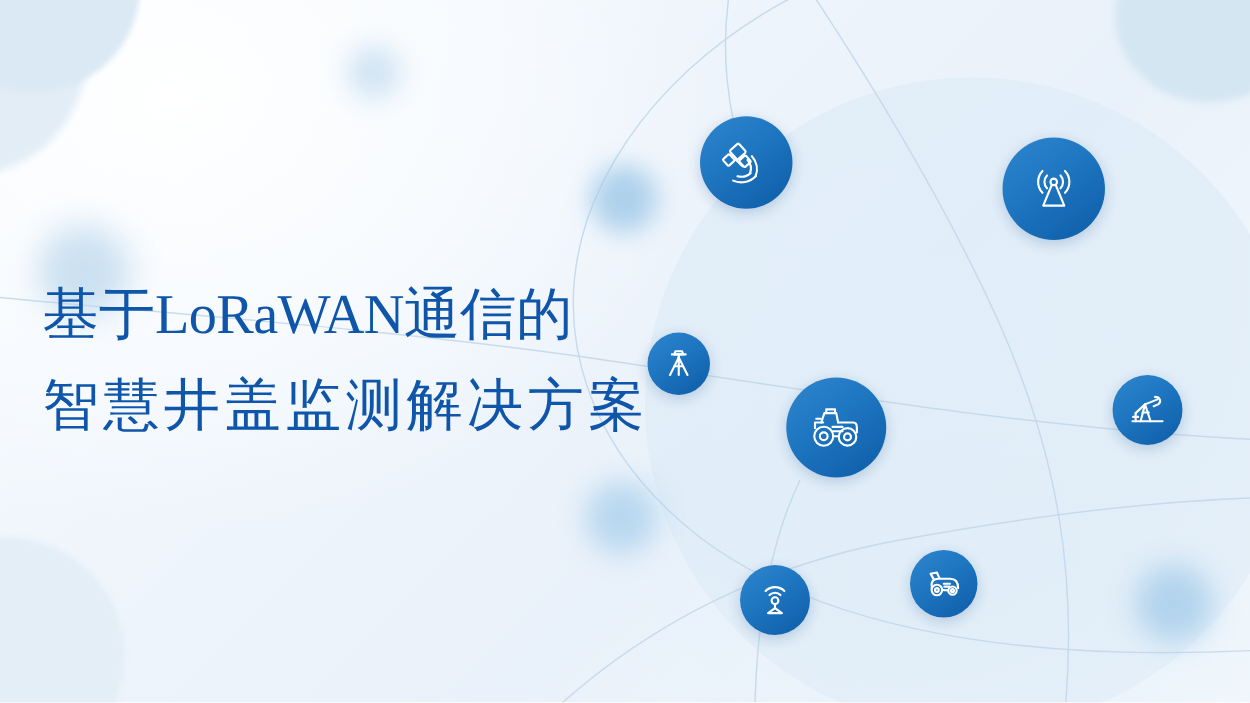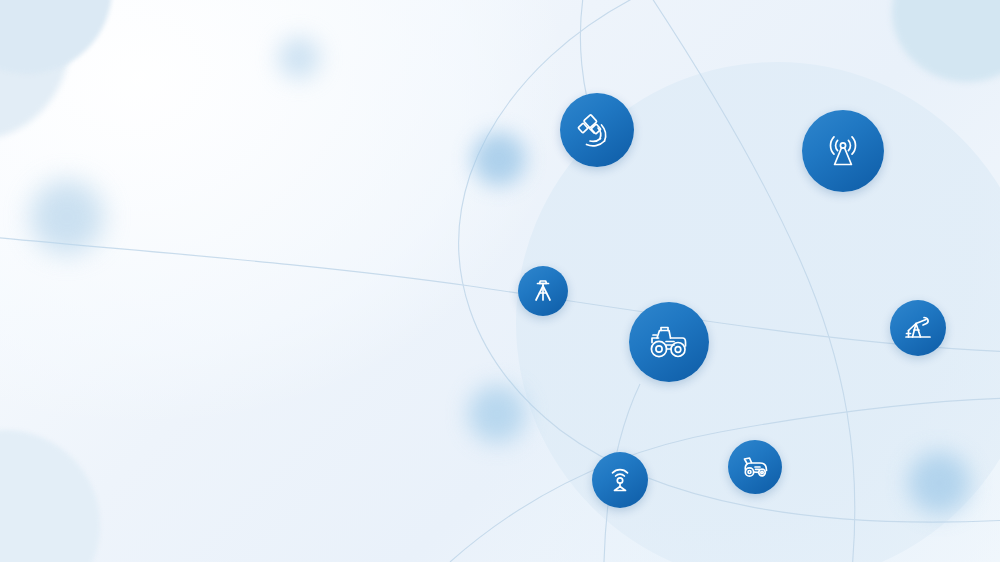--- a/index.html
+++ b/index.html
@@ -198,20 +198,24 @@
   <div class="blob blob-topleft2"></div>
   <div class="blob blob-topleft"></div>
   <div class="blob blob-tr-corner"></div>
   <div class="blob blob-tl-dot"></div>
   <div class="blob blob-mid-dot"></div>
   <div class="blob blob-center-dot"></div>
   <div class="blob blob-lower-dot"></div>
   <div class="blob blob-right-dot"></div>
   <div class="blob blob-softleft"></div>
 
+  <div class="title-block">
+    <div class="title-line title-line-1"><span class="han">基于</span><span class="latin">LoRaWAN</span><span class="han">通信的</span></div>
+    <div class="title-line title-line-2">智慧井盖监测解决方案</div>
+  </div>
 
   <div class="node" style="left:560px; top:93px; width:74px; height:74px;">
     <span>
       <svg width="44" height="44" viewBox="0 0 44 44">
         <rect x="10.5" y="8.5" width="9.5" height="9.5" rx="1.2" transform="rotate(-42 15.2 13.2)"></rect>
         <rect x="4.5" y="16.5" width="7" height="7" rx="1" transform="rotate(-42 8 20)"></rect>
         <rect x="17.5" y="17.5" width="7" height="7" rx="1" transform="rotate(-42 21 21)"></rect>
         <path d="M 13.5 19.5 L 19 25"></path>
         <path d="M 23 20 A 10 10 0 0 1 25 30.5"></path>
         <path d="M 26.5 17 A 15.5 15.5 0 0 1 29.5 33"></path>

